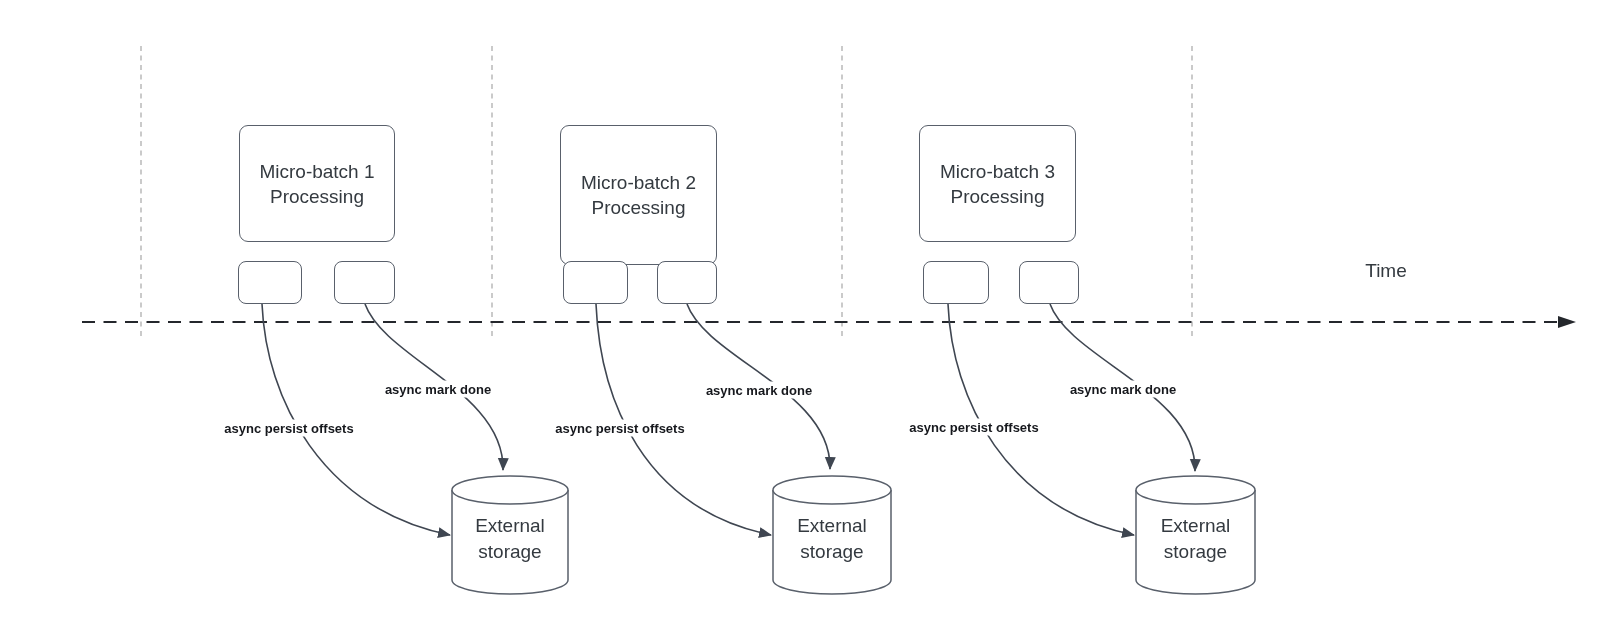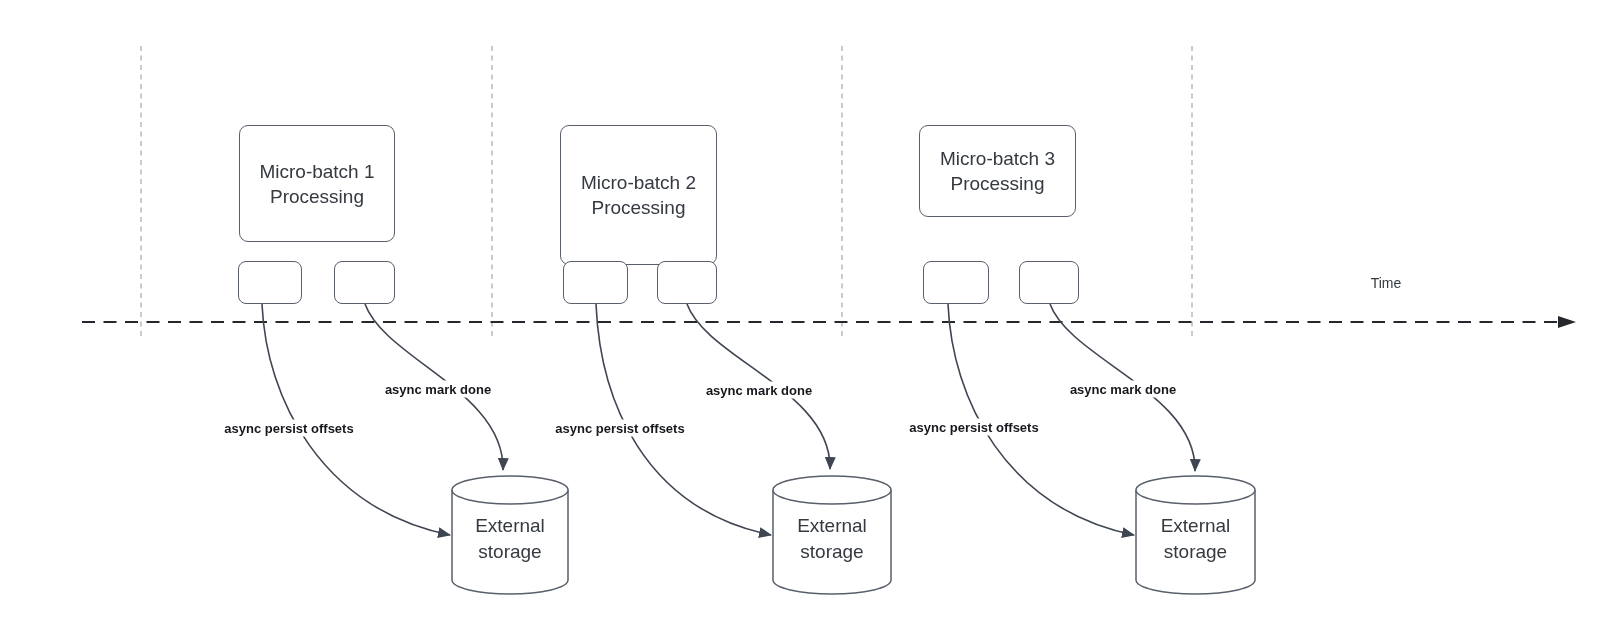--- a/index.html
+++ b/index.html
@@ -27,21 +27,21 @@
     align-items:center;justify-content:center;padding-top:8px;
     text-align:center;font-size:19px;line-height:26px;color:var(--nodetext);
   }
   .flow-label{
     position:absolute;transform:translate(-50%,-50%);white-space:nowrap;
     background:#ffffff;padding:1px 3px;
     font-size:13px;font-weight:bold;color:var(--labeltext);
   }
   .time-label{
     position:absolute;transform:translate(-50%,-50%);white-space:nowrap;
-    font-size:14px;color:var(--nodetext);margin-top:12px;
+    font-size:19px;color:var(--nodetext);
   }
 </style>
 </head>
 <body>
 
 <div class="canvas" style="--border: #59606b; --arrow: #3f4651; --timeline: #24272c; --grid: #b4b4b4; --nodetext: #343a40; --labeltext: #16181d; background: rgb(255, 255, 255);">
   <svg id="strokes" viewBox="0 0 1600 642">
     <defs>
       <marker id="flow-arrow" markerUnits="userSpaceOnUse" markerWidth="15" markerHeight="12" refX="12" refY="5.5" orient="auto">
         <path class="head" d="M0,0 L13,5.5 L0,11 Z"></path>
@@ -94,21 +94,21 @@
   </div>
   <div class="node small" style="left: 563px; top: 261px; width: 65px; height: 43px;"></div>
   <div class="node small" style="left: 657px; top: 261px; width: 60px; height: 43px;"></div>
   <div class="storage-label" style="left: 773px; top: 476px; width: 118px; height: 118px;">
     <span>External</span>
     <span>storage</span>
   </div>
   <div class="flow-label" style="left: 620px; top: 428px;">async persist offsets</div>
   <div class="flow-label" style="left: 759px; top: 390px;">async mark done</div>
 
-  <div class="node big" style="left: 919px; top: 125px; width: 157px; height: 92px;">
+  <div class="node big" style="left: 919px; top: 125px; width: 157px; height: 117px;">
     <div>
       <span>Micro-batch 3</span><br>
       <span>Processing</span>
     </div>
   </div>
   <div class="node small" style="left: 923px; top: 261px; width: 66px; height: 43px;"></div>
   <div class="node small" style="left: 1019px; top: 261px; width: 60px; height: 43px;"></div>
   <div class="storage-label" style="left: 1136px; top: 476px; width: 119px; height: 118px;">
     <span>External</span>
     <span>storage</span>

